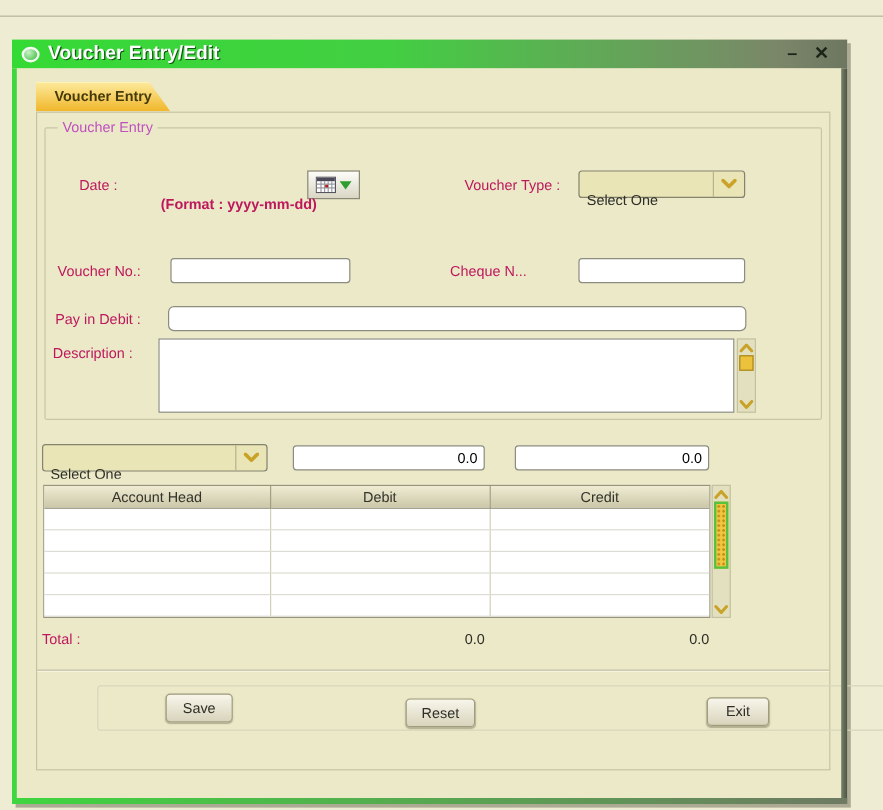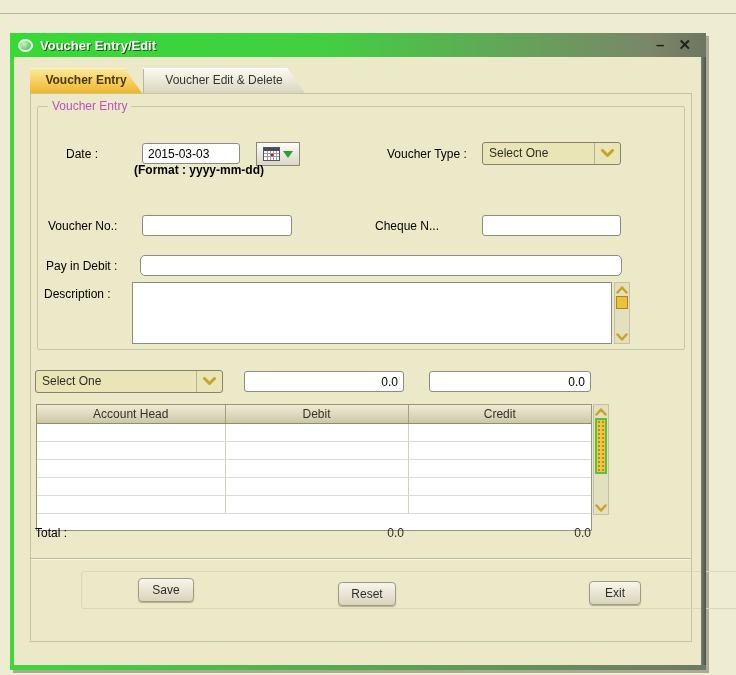--- a/index.html
+++ b/index.html
@@ -10,21 +10,21 @@
   .desktop-line { position:absolute; left:0; top:13px; width:736px; height:1px; background:#b7b5a0; }
 
   
   .window { position:absolute; left:10px; top:33px; width:696px; height:637px;
             background:#ebe9c8; box-shadow:3px 3px 0 rgba(90,90,70,.45); }
   .titlebar { position:absolute; left:0; top:0; width:100%; height:24px;
               background:linear-gradient(90deg,#35da35 0%,#42cf42 45%,#7b8669 92%,#6d7660 100%);
               display:flex; align-items:center; padding:0 8px; }
   .win-icon { width:15px; height:13px; border-radius:50%; border:2px solid #f2faf2;
               background:radial-gradient(circle at 35% 30%, #c9f2c9, #37bb37); margin-right:7px; flex:0 0 auto; }
-  .win-title { color:#fff; font-weight:bold; font-size:13px; text-shadow:1px 1px 0 #145814; flex:1 1 auto; }
+  .win-title { color:#fff; font-weight:bold; font-size:16px; text-shadow:1px 1px 0 #145814; flex:1 1 auto; }
   .win-btn { color:#1c241a; font-weight:bold; font-size:15px; line-height:24px; padding:0 7px; cursor:default; }
   .win-min { letter-spacing:0; }
 
   .edge-left  { position:absolute; left:0; top:24px; bottom:0; width:4px; background:#3fd63f; }
   .edge-right { position:absolute; right:0; top:24px; bottom:0; width:5px;
                 background:linear-gradient(90deg,#77816a,#4c5444); }
   .edge-bottom{ position:absolute; left:0; bottom:0; width:100%; height:5px;
                 background:linear-gradient(90deg,#3fd63f,#6e7a62); }
 
   .content { position:absolute; left:4px; top:24px; width:687px; height:608px; background:#ebe9c8; }
@@ -41,33 +41,33 @@
 
   
   .panel { position:absolute; left:16px; top:36px; width:662px; height:549px;
            border:1px solid #c6c3a2; background:#ebe9c8; }
 
   .groupbox { position:absolute; left:6px; top:12px; width:648px; height:244px;
               border:1px solid #c9c6a6; border-radius:2px; }
   .group-label { position:absolute; left:10px; top:-8px; padding:0 4px; background:#ebe9c8;
                  color:#c050c0; font-size:12px; }
 
-  .lbl { position:absolute; color:#000000; white-space:nowrap; }
+  .lbl { position:absolute; color:#be185d; white-space:nowrap; }
 
   input[type=text] { border:1px solid #8c8c80; border-radius:3px; background:#fff;
                      font-family:"Liberation Sans",sans-serif; font-size:12px; padding:0 5px; outline:none; }
   input.num { text-align:right; }
 
   textarea { border:1px solid #8c8c80; background:#fff; resize:none; outline:none;
              font-family:"Liberation Sans",sans-serif; font-size:12px; }
 
   
   .combo { position:absolute; display:flex; align-items:stretch; background:#e9e5b6;
            border:1px solid #83836e; border-radius:3px; cursor:default; }
-  .combo-text { flex:1 1 auto; line-height:21px; padding:0 6px; overflow:hidden; white-space:nowrap; }
+  .combo-text { flex:1 1 auto; line-height:21px; padding:14px 6px; overflow:hidden; white-space:nowrap; }
   .combo-btn { flex:0 0 26px; border-left:1px solid #b6b292; display:flex; align-items:center; justify-content:center; }
 
   
   .cal-btn { position:absolute; display:flex; align-items:center; justify-content:center; gap:3px;
              background:linear-gradient(#fdfdf9,#d9d6c4); border:1px solid #8a8876; cursor:default; }
   .green-tri { width:0; height:0; border-left:5px solid transparent; border-right:5px solid transparent;
                border-top:7px solid #2f9e2f; }
 
   
   .vscroll { position:absolute; width:16px; background:#e3e0bf; border:1px solid #c4c1a1;
@@ -109,29 +109,27 @@
     <div class="titlebar">
       <span class="win-icon"></span>
       <span class="win-title">Voucher Entry/Edit</span>
       <span class="win-btn win-min">–</span>
       <span class="win-btn">✕</span>
     </div>
 
     <div class="content">
 
       <div class="tab tab-active">Voucher Entry</div>
-      <div class="tab tab-inactive">Voucher Edit &amp; Delete</div>
 
       <div class="panel">
 
         <div class="groupbox">
           <span class="group-label">Voucher Entry</span>
 
           <span class="lbl" style="left:28px; top:40px;">Date :</span>
-          <input type="text" style="position: absolute; left: 104px; top: 36px; width: 98px; height: 21px;" value="2015-03-03">
           <div class="cal-btn" style="left:218px; top:35px; width:44px; height:24px;">
             <span style="display:inline-flex;">
               <svg width="17" height="14" viewBox="0 0 17 14">
                 <rect x="0.5" y="0.5" width="16" height="13" fill="#ffffff" stroke="#55555f"></rect>
                 <rect x="1" y="1" width="15" height="3" fill="#4a4a58"></rect>
                 <path d="M1 6.5H16 M1 9.5H16 M4.5 4V13 M7.5 4V13 M10.5 4V13 M13.5 4V13" stroke="#9a9aa2" stroke-width="1"></path>
                 <rect x="8" y="7" width="2.4" height="2.2" fill="#b02020"></rect>
               </svg>
             </span>
             <span class="green-tri"></span>
@@ -180,21 +178,21 @@
           <span class="combo-text">Select One</span>
           <span class="combo-btn">
             <svg width="13" height="9" viewBox="0 0 13 9">
                 <path d="M1.5 1.5 L6.5 6.5 L11.5 1.5" fill="none" stroke="#c9a227" stroke-width="3" stroke-linecap="round" stroke-linejoin="round"></path>
               </svg>
           </span>
         </div>
         <input type="text" class="num" style="position: absolute; left: 213px; top: 277px; width: 160px; height: 21px;" value="0.0">
         <input type="text" class="num" style="position: absolute; left: 398px; top: 277px; width: 162px; height: 21px;" value="0.0">
 
-        <div class="grid-wrap" style="left:5px; top:310px; width:556px; height:127px;">
+        <div class="grid-wrap" style="left:5px; top:310px; width:556px; height:111px;">
           <table class="grid">
             <thead>
               <tr>
                 <th style="width:188px;">Account Head</th>
                 <th style="width:183px;">Debit</th>
                 <th>Credit</th>
               </tr>
             </thead>
             <tbody>
                 <tr>

